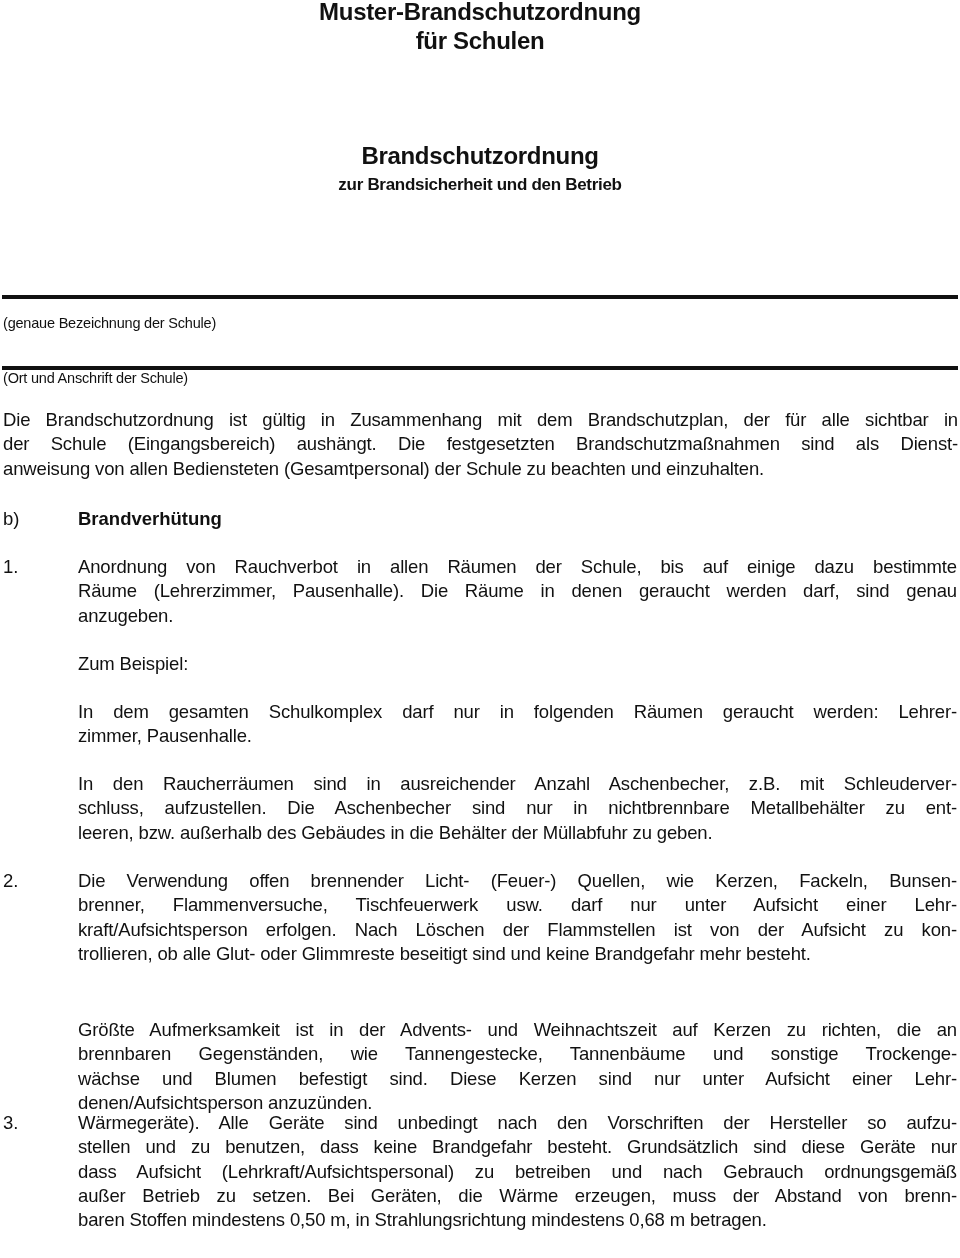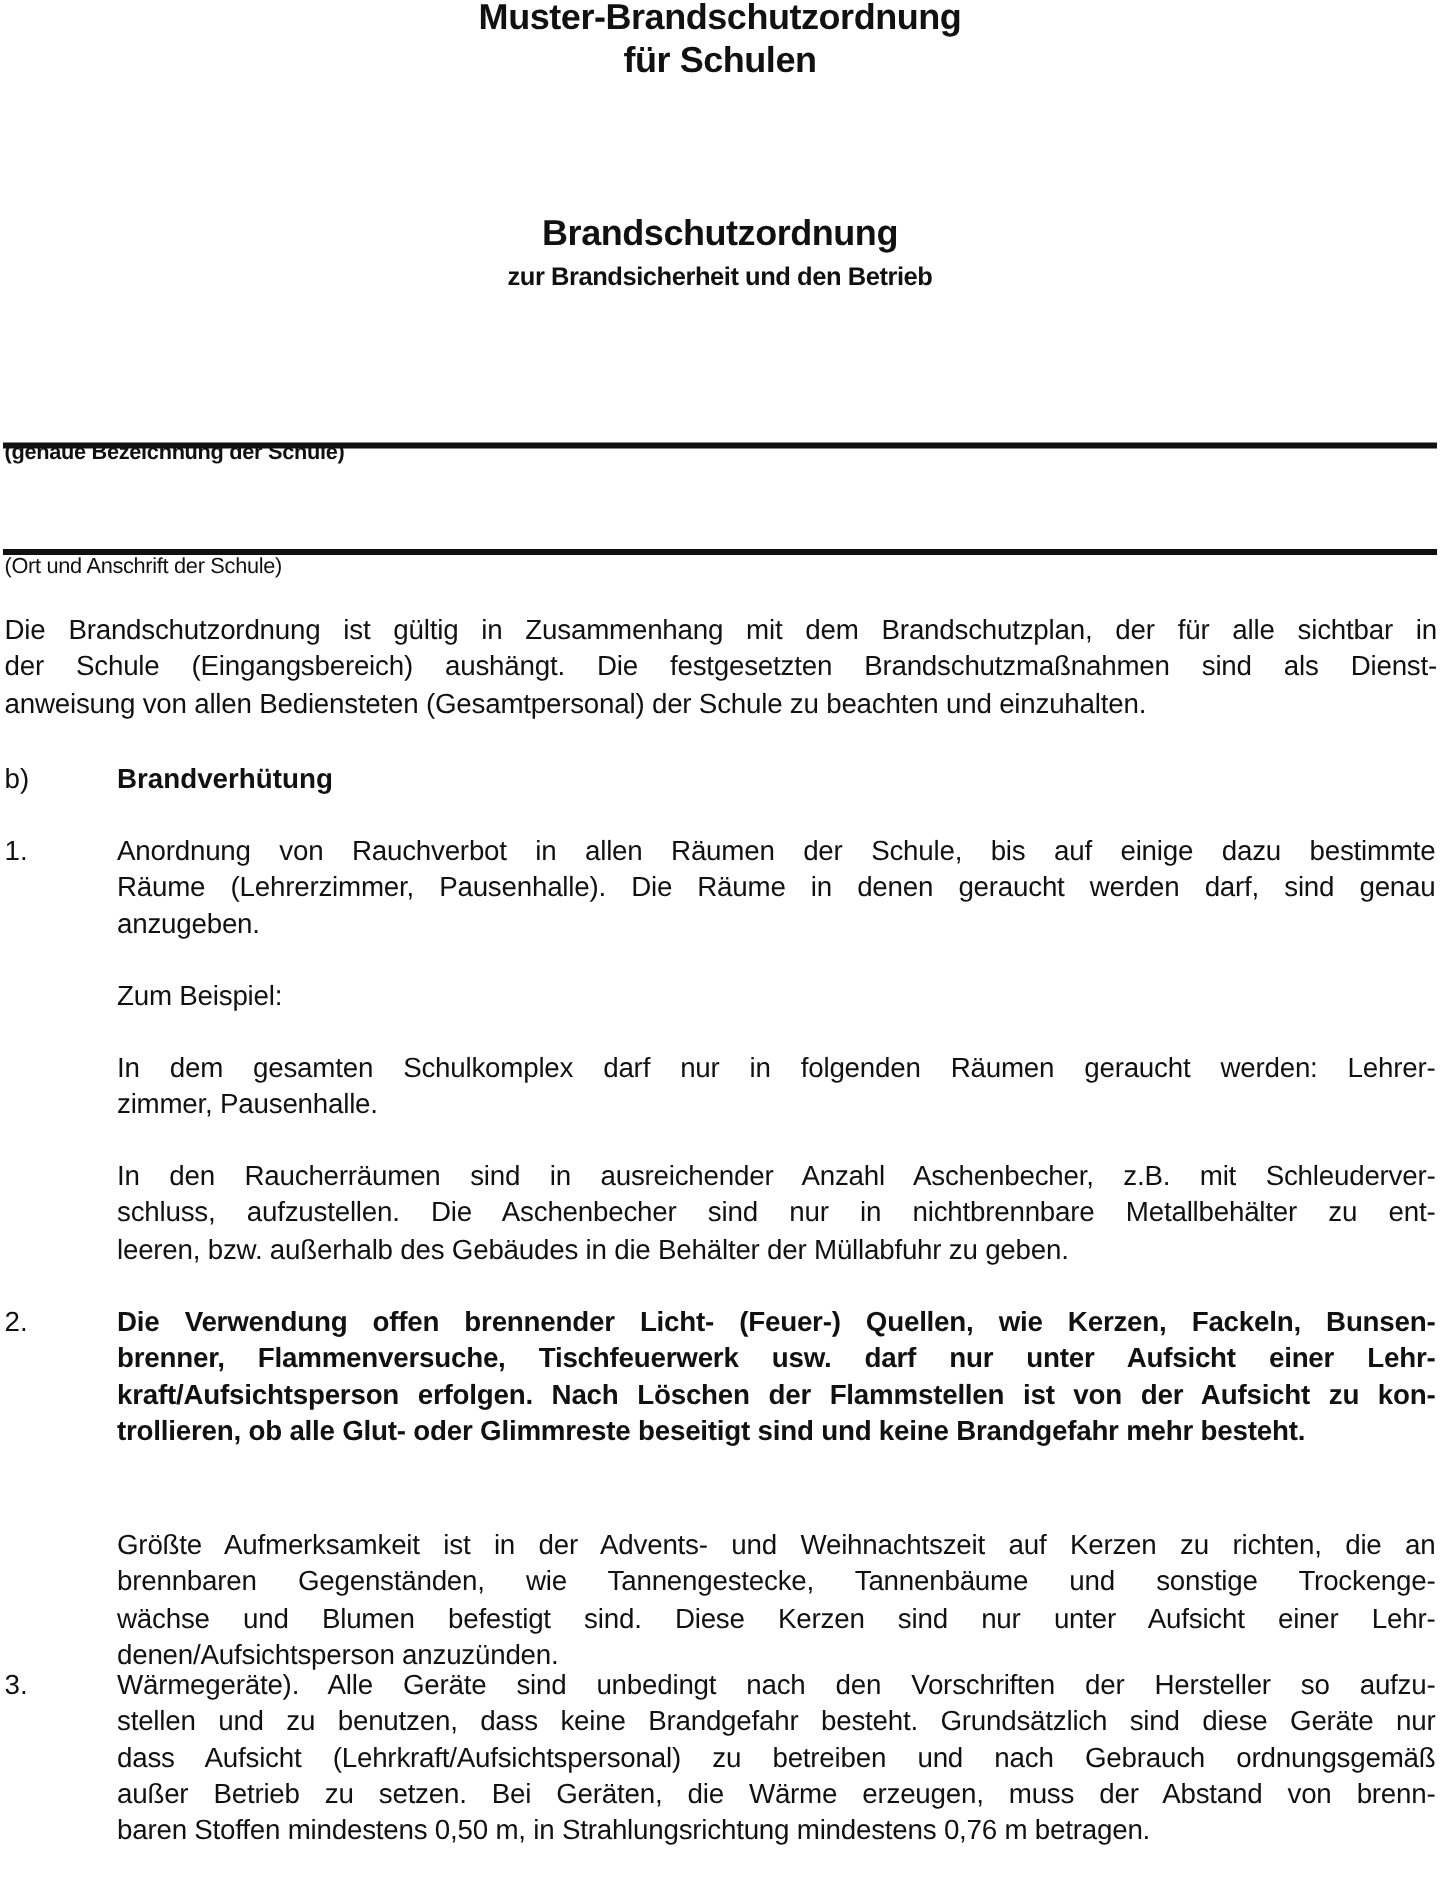--- a/index.html
+++ b/index.html
@@ -29,21 +29,21 @@
 <div class="abs title" style="top:-3px;">
   <div>Muster-Brandschutzordnung</div>
   <div>für Schulen</div>
 </div>
 <div class="abs title" style="top:141px;text-align:center;">
   <div>Brandschutzordnung</div>
   <div class="sm" style="font-size:17px;">zur Brandsicherheit und den Betrieb</div>
 </div>
 
 <div class="abs rule" style="top:295px;"></div>
-<div class="abs caption" style="top:294px;font-weight:bold;">(genaue Bezeichnung der Schule)</div>
+<div class="abs caption" style="top:315px;">(genaue Bezeichnung der Schule)</div>
 <div class="abs rule" style="top:366px;"></div>
 <div class="abs caption" style="top:370px;">(Ort und Anschrift der Schule)</div>
 
 <div class="abs para" style="top:408px; left:3px; width:955px;">
   <span class="ln">Die Brandschutzordnung ist gültig in Zusammenhang mit dem Brandschutzplan, der für alle sichtbar in</span>
   <span class="ln">der Schule (Eingangsbereich) aushängt. Die festgesetzten Brandschutzmaßnahmen sind als Dienst-</span>
   <span class="ln last">anweisung von allen Bediensteten (Gesamtpersonal) der Schule zu beachten und einzuhalten.</span>
 </div>
 
 <div class="abs" style="top:507px; left:3px; font-size:18.5px; line-height:24px;">b)</div>
@@ -62,33 +62,33 @@
   <span class="ln">In dem gesamten Schulkomplex darf nur in folgenden Räumen geraucht werden: Lehrer-</span>
   <span class="ln last">zimmer, Pausenhalle.</span>
 </div>
 <div class="abs para" style="top:772px; left:78px; width:879px;">
   <span class="ln">In den Raucherräumen sind in ausreichender Anzahl Aschenbecher, z.B. mit Schleuderver-</span>
   <span class="ln">schluss, aufzustellen. Die Aschenbecher sind nur in nichtbrennbare Metallbehälter zu ent-</span>
   <span class="ln last">leeren, bzw. außerhalb des Gebäudes in die Behälter der Müllabfuhr zu geben.</span>
 </div>
 
 <div class="abs num" style="top:869px;">2.</div>
-<div class="abs para" style="top:869px; left:78px; width:879px;font-weight:bold;">
+<div class="abs para" style="top:869px; left:78px; width:879px;">
   <span class="ln">Die Verwendung offen brennender Licht- (Feuer-) Quellen, wie Kerzen, Fackeln, Bunsen-</span>
   <span class="ln">brenner, Flammenversuche, Tischfeuerwerk usw. darf nur unter Aufsicht einer Lehr-</span>
   <span class="ln">kraft/Aufsichtsperson erfolgen. Nach Löschen der Flammstellen ist von der Aufsicht zu kon-</span>
   <span class="ln last">trollieren, ob alle Glut- oder Glimmreste beseitigt sind und keine Brandgefahr mehr besteht.</span>
 </div>
 <div class="abs para" style="top:990px; left:78px; width:879px;margin-top:28px;">
   <span class="ln">Größte Aufmerksamkeit ist in der Advents- und Weihnachtszeit auf Kerzen zu richten, die an</span>
   <span class="ln">brennbaren Gegenständen, wie Tannengestecke, Tannenbäume und sonstige Trockenge-</span>
   <span class="ln">wächse und Blumen befestigt sind. Diese Kerzen sind nur unter Aufsicht einer Lehr-</span>
   <span class="ln last">denen/Aufsichtsperson anzuzünden.</span>
 </div>
 
 <div class="abs num" style="top:1111px;">3.</div>
 <div class="abs para" style="top:1111px; left:78px; width:879px;">
   <span class="ln">Wärmegeräte). Alle Geräte sind unbedingt nach den Vorschriften der Hersteller so aufzu-</span>
   <span class="ln">stellen und zu benutzen, dass keine Brandgefahr besteht. Grundsätzlich sind diese Geräte nur</span>
   <span class="ln">dass Aufsicht (Lehrkraft/Aufsichtspersonal) zu betreiben und nach Gebrauch ordnungsgemäß</span>
   <span class="ln">außer Betrieb zu setzen. Bei Geräten, die Wärme erzeugen, muss der Abstand von brenn-</span>
-  <span class="ln last">baren Stoffen mindestens 0,50 m, in Strahlungsrichtung mindestens 0,76 m betragen.</span>
+  <span class="ln last">baren Stoffen mindestens 0,50 m, in Strahlungsrichtung mindestens 0,68 m betragen.</span>
 </div>
 
 </body></html>

